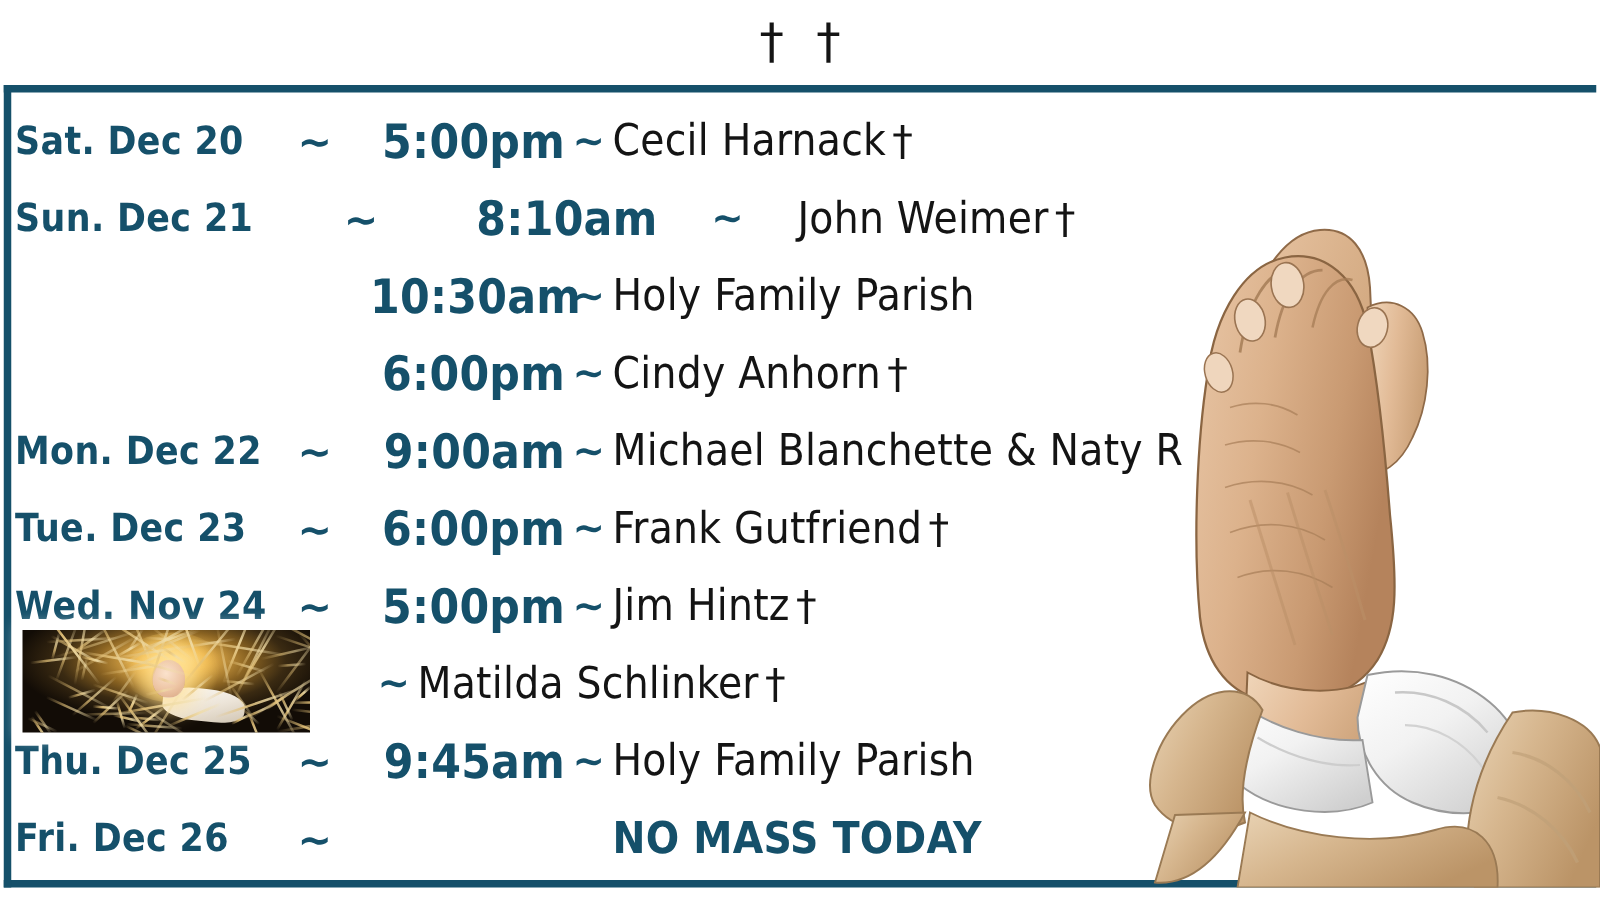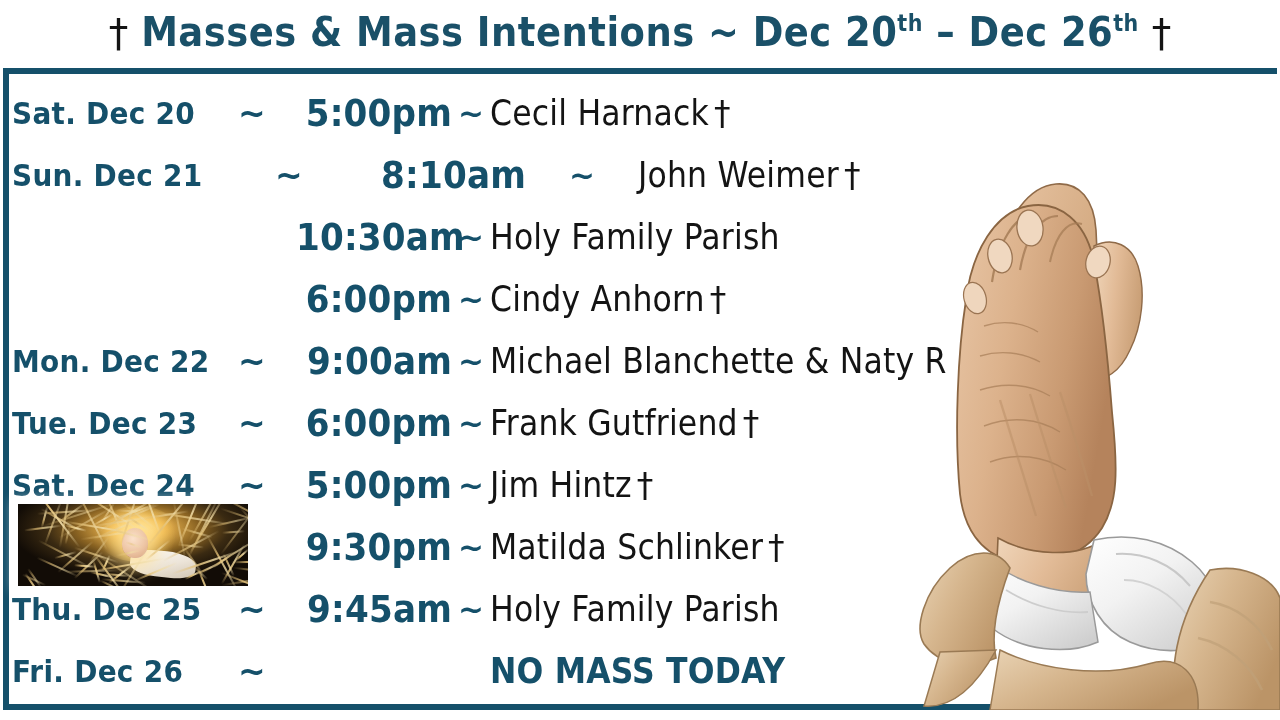--- a/index.html
+++ b/index.html
@@ -200,21 +200,20 @@
     height: 560px;
   }
   #praying-hands svg { display: block; }
 </style>
 </head>
 <body>
 
 <div id="title-bar">
   <span class="title-cross">†</span>
   <span class="sp-m"></span>
-  <span class="title-text"><span>Masses &amp; Mass Intentions ~ Dec 20</span><span class="title-sup">th</span><span> – Dec 26</span><span class="title-sup">th</span></span>
   <span class="sp-m"></span>
   <span class="title-cross">†</span>
 </div>
 
 <div id="schedule-frame"></div>
 
 <div id="rows">
     <div class="row" style="top: 12px;">
       <div class="col-day">Sat. Dec 20</div>
       <div class="col-tilde">~</div>
@@ -251,30 +250,29 @@
       <div class="col-name">Michael Blanchette &amp; Naty R</div>
     </div>
     <div class="row" style="top: 322px;">
       <div class="col-day">Tue. Dec 23</div>
       <div class="col-tilde">~</div>
       <div class="col-time">6:00pm</div>
       <div class="col-sep">~</div>
       <div class="col-name">Frank Gutfriend<span class="name-cross">†</span></div>
     </div>
     <div class="row" style="top: 384px;">
-      <div class="col-day">Sat. Dec 24</div>
+      <div class="col-day">Wed. Nov 24</div>
       <div class="col-tilde">~</div>
       <div class="col-time">5:00pm</div>
       <div class="col-sep">~</div>
       <div class="col-name">Jim Hintz<span class="name-cross">†</span></div>
     </div>
     <div class="row indented" style="top: 446px;">
       <div class="col-day"></div>
       <div class="col-tilde">~</div>
-      <div class="col-time">9:30pm</div>
       <div class="col-sep">~</div>
       <div class="col-name">Matilda Schlinker<span class="name-cross">†</span></div>
     </div>
     <div class="row" style="top: 508px;">
       <div class="col-day">Thu. Dec 25</div>
       <div class="col-tilde">~</div>
       <div class="col-time">9:45am</div>
       <div class="col-sep">~</div>
       <div class="col-name">Holy Family Parish</div>
     </div>

